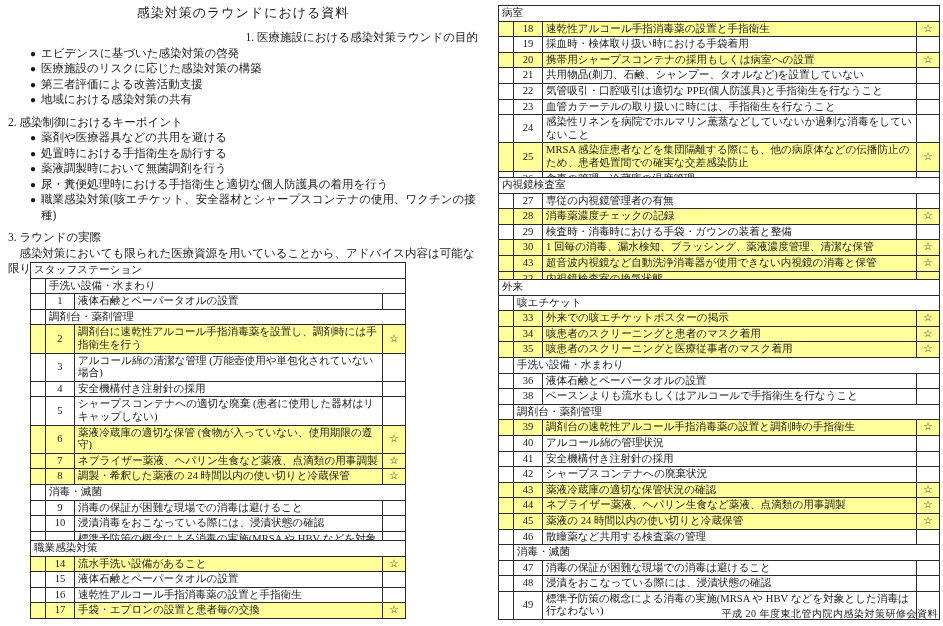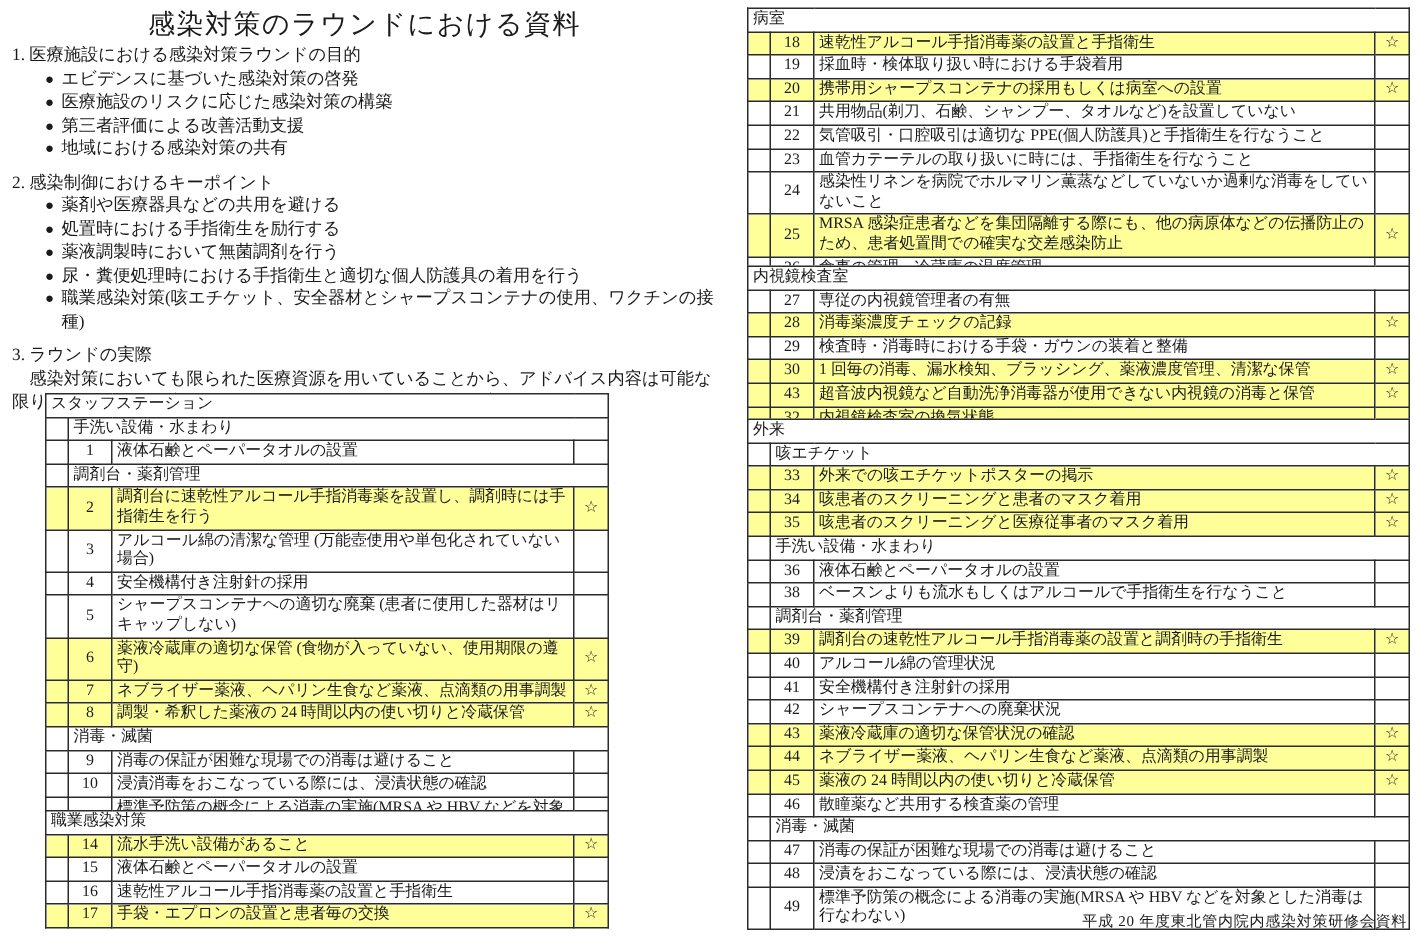--- a/index.html
+++ b/index.html
@@ -4,25 +4,25 @@
 <style>
   * { margin:0; padding:0; box-sizing:border-box; }
   html,body { width:943px; height:626px; background:#ffffff; }
   body { font-family:"Liberation Serif","DejaVu Serif",serif; color:#1a1a1a; }
   .page { position:relative; width:943px; height:626px; background:#ffffff; overflow:hidden; }
 
   .col-left  { position:absolute; left:6px;   top:0; width:474px; height:626px; }
   .col-right { position:absolute; left:498px; top:0; width:442px; height:626px; }
 
   .doc-title { position:absolute; top:4px; left:0; width:100%; text-align:center;
-               font-size:18px; letter-spacing:1px; }
+               font-size:13px; letter-spacing:1px; }
 
   .intro { position:absolute; top:30px; left:2px; width:470px; font-size:11.5px; line-height:15.5px; }
   .intro-heading { margin-top:7px; }
-  .intro-heading.first { margin-top:0; }
+  .intro-heading.first { margin-top:0;text-align:right; }
   .bullet-line { padding-left:22px; display:flex; align-items:baseline; }
   .dot { font-size:10px; margin-right:5px; }
   .para { text-indent:1em; }
 
   table.checklist { border-collapse:collapse; table-layout:fixed; width:376px; background:#fff; }
   .col-left table.checklist  { position:absolute; left:24px; }
   .col-right table.checklist { position:absolute; left:0; width:442px;padding-left:16px; }
   #tbl-staff  { top:262px; }
   #tbl-dirty  { top:540px; }
   #tbl-ward   { top:5px; }

